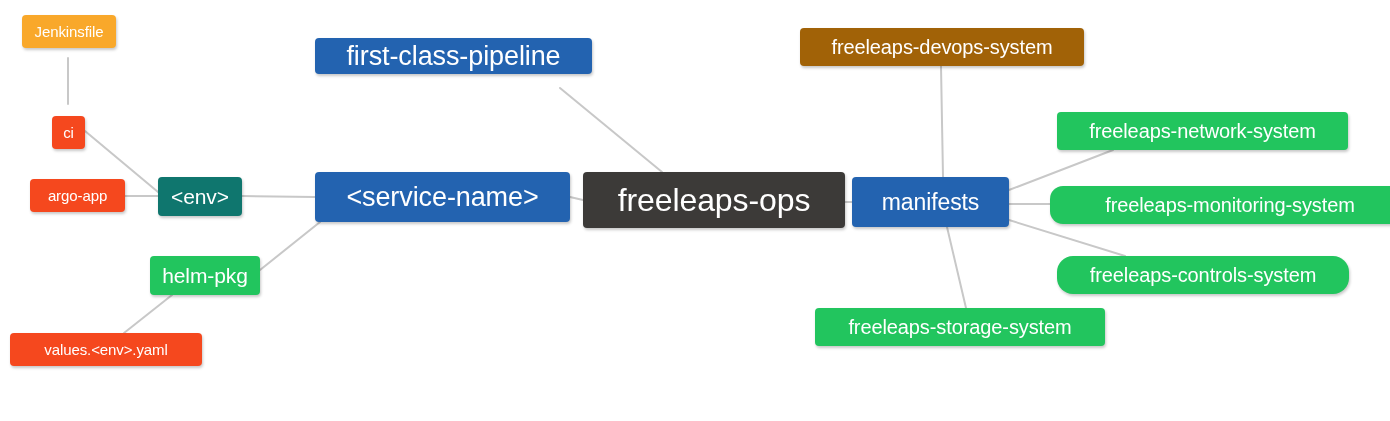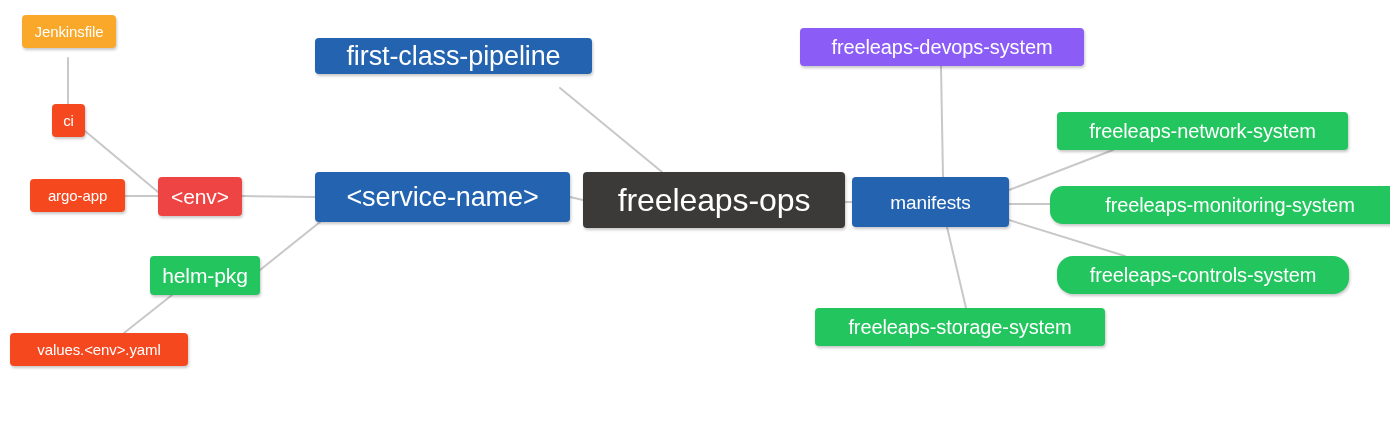--- a/index.html
+++ b/index.html
@@ -58,48 +58,48 @@
       <line x1="943" y1="177" x2="941" y2="66" stroke="#c8c8c8" stroke-width="2" stroke-linecap="round"></line>
       <line x1="1009" y1="190" x2="1113" y2="150" stroke="#c8c8c8" stroke-width="2" stroke-linecap="round"></line>
       <line x1="1009" y1="204" x2="1050" y2="204" stroke="#c8c8c8" stroke-width="2" stroke-linecap="round"></line>
       <line x1="1009" y1="220" x2="1125" y2="256" stroke="#c8c8c8" stroke-width="2" stroke-linecap="round"></line>
       <line x1="947" y1="227" x2="966" y2="308" stroke="#c8c8c8" stroke-width="2" stroke-linecap="round"></line>
     </svg>
   <div id="nodes">
       <div class="node" style="left: 22px; top: 15px; width: 94px; height: 33px; background: rgb(249, 168, 42); font-size: 15px;">
         <span>Jenkinsfile</span>
       </div>
-      <div class="node" style="left: 52px; top: 104px; width: 33px; height: 33px; background: rgb(245, 72, 30); font-size: 15px;">
+      <div class="node" style="left: 52px; top: 116px; width: 33px; height: 33px; background: rgb(245, 72, 30); font-size: 15px;">
         <span>ci</span>
       </div>
       <div class="node" style="left: 30px; top: 179px; width: 95px; height: 33px; background: rgb(245, 72, 30); font-size: 15px;">
         <span>argo-app</span>
       </div>
-      <div class="node" style="left: 158px; top: 177px; width: 84px; height: 39px; background: #ef4444; font-size: 21px;">
+      <div class="node" style="left: 158px; top: 177px; width: 84px; height: 39px; background: #0f766e; font-size: 21px;">
         <span>&lt;env&gt;</span>
       </div>
       <div class="node" style="left: 150px; top: 256px; width: 110px; height: 39px; background: rgb(34, 197, 94); font-size: 21px;">
         <span>helm-pkg</span>
       </div>
-      <div class="node" style="left: 10px; top: 333px; width: 178px; height: 33px; background: rgb(245, 72, 30); font-size: 15px;">
+      <div class="node" style="left: 10px; top: 333px; width: 192px; height: 33px; background: rgb(245, 72, 30); font-size: 15px;">
         <span>values.&lt;env&gt;.yaml</span>
       </div>
       <div class="node" style="left: 315px; top: 38px; width: 277px; height: 36px; background: rgb(35, 99, 176); font-size: 27px;">
         <span>first-class-pipeline</span>
       </div>
       <div class="node" style="left: 315px; top: 172px; width: 255px; height: 50px; background: rgb(35, 99, 176); font-size: 27px;">
         <span>&lt;service-name&gt;</span>
       </div>
       <div class="node" style="left: 583px; top: 172px; width: 262px; height: 56px; background: rgb(60, 58, 56); font-size: 32px;">
         <span>freeleaps-ops</span>
       </div>
-      <div class="node" style="left: 852px; top: 177px; width: 157px; height: 50px; background: rgb(35, 99, 176); font-size: 19px;">
+      <div class="node" style="left: 852px; top: 177px; width: 157px; height: 50px; background: rgb(35, 99, 176); font-size: 23px;">
         <span>manifests</span>
       </div>
-      <div class="node" style="left: 800px; top: 28px; width: 284px; height: 38px; background: #8b5cf6; font-size: 20px;">
+      <div class="node" style="left: 800px; top: 28px; width: 284px; height: 38px; background: #a16207; font-size: 20px;">
         <span>freeleaps-devops-system</span>
       </div>
       <div class="node" style="left: 1057px; top: 112px; width: 291px; height: 38px; background: rgb(34, 197, 94); font-size: 20px;">
         <span>freeleaps-network-system</span>
       </div>
       <div class="node" style="left: 1050px; top: 186px; width: 360px; height: 38px; background: rgb(34, 197, 94); font-size: 20px; border-radius: 13px;">
         <span>freeleaps-monitoring-system</span>
       </div>
       <div class="node" style="left: 1057px; top: 256px; width: 292px; height: 38px; background: rgb(34, 197, 94); font-size: 20px; border-radius: 16px;">
         <span>freeleaps-controls-system</span>

